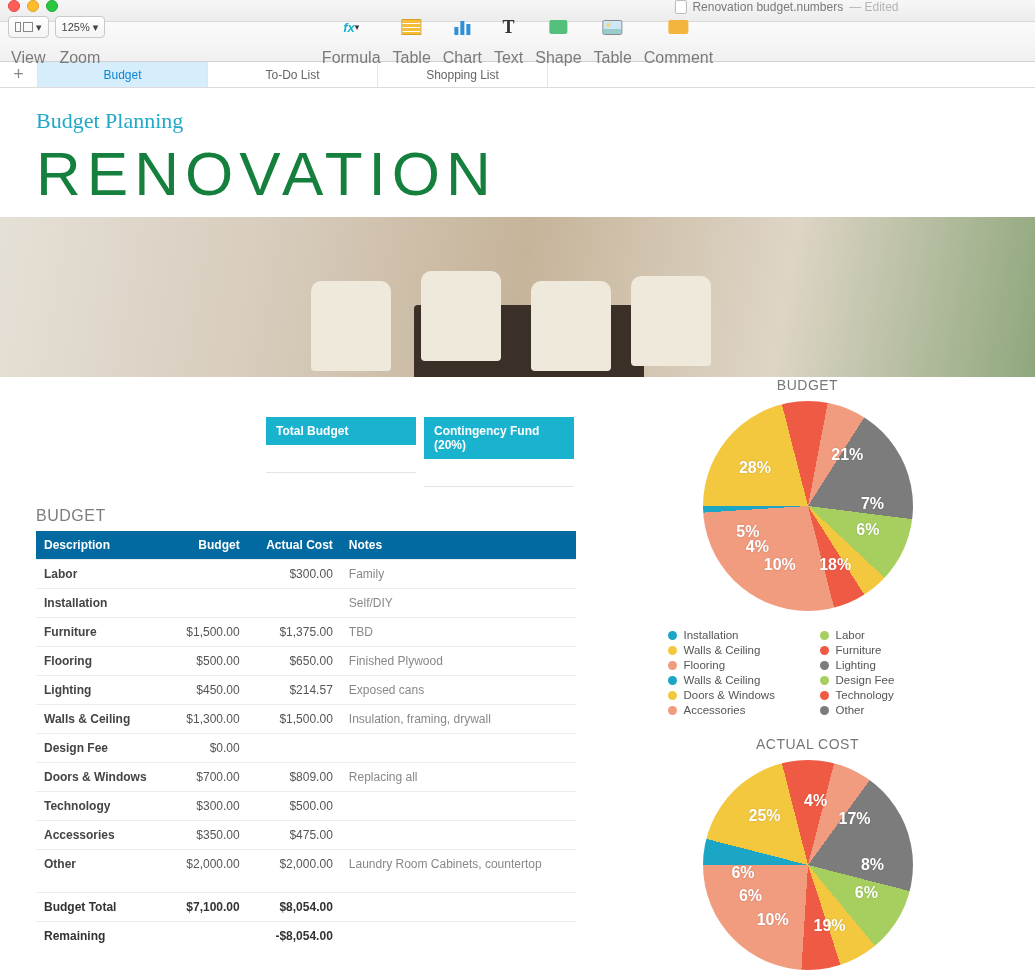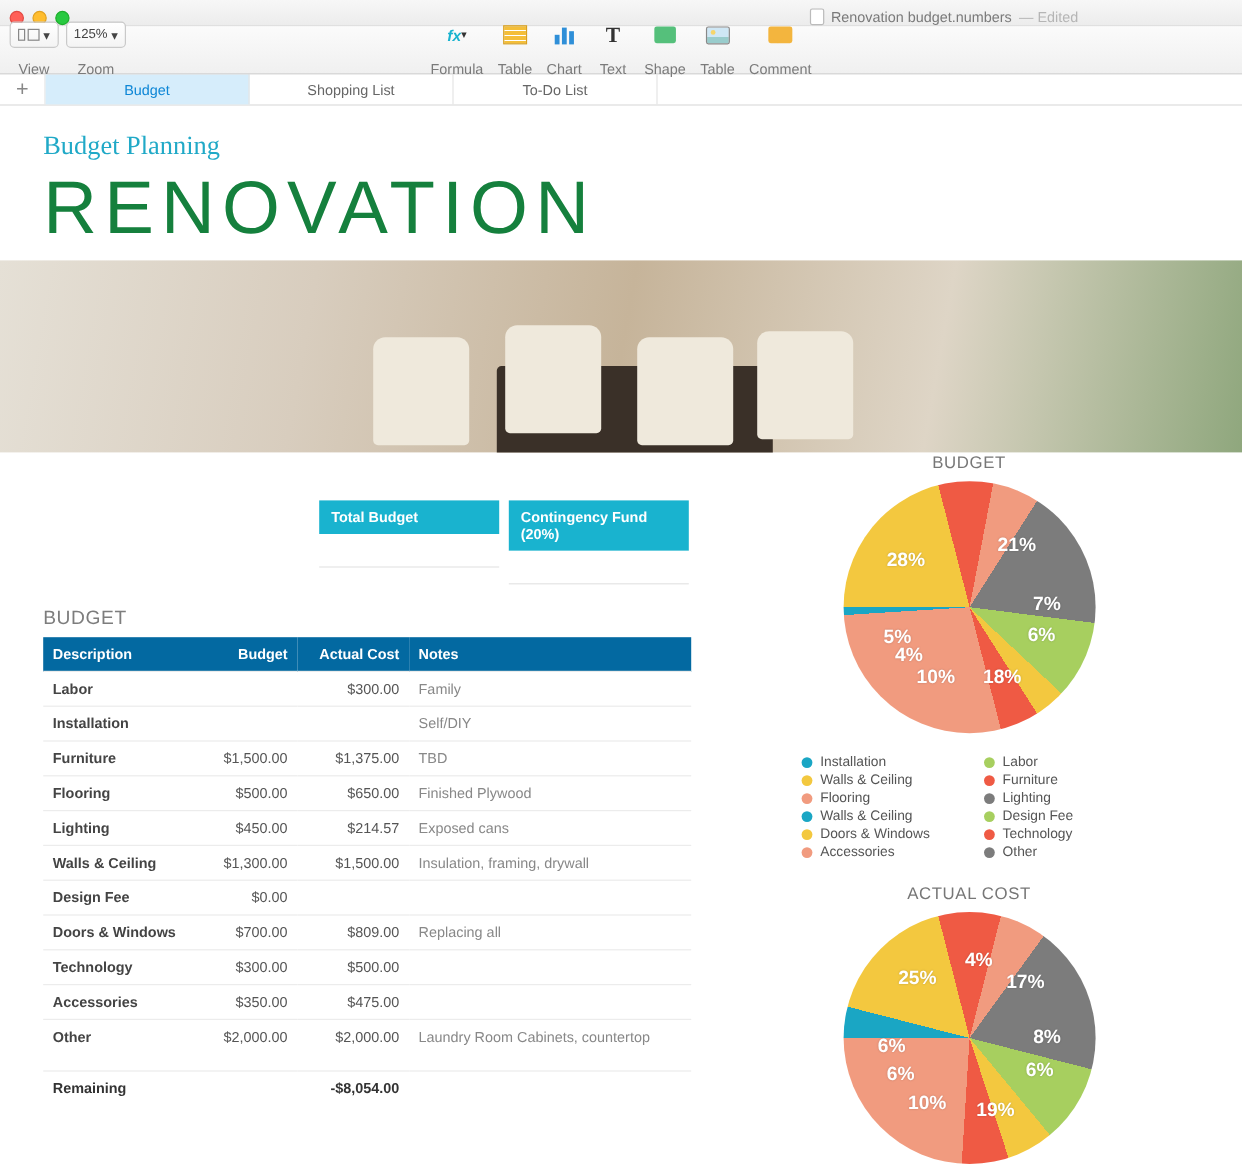--- a/index.html
+++ b/index.html
@@ -1,33 +1,33 @@
 <!DOCTYPE html>
 <html><head>
 <meta charset="utf-8">
 <style>
   *{box-sizing:border-box;margin:0;padding:0;}
   body{font-family:-apple-system,"Helvetica Neue",Arial,sans-serif;background:#fff;color:#333;width:1035px;}
   
-  .titlebar{height:22px;background:linear-gradient(#f7f7f7,#ececec);border-bottom:1px solid #d9d9d9;display:flex;align-items:flex-end;padding:0 8px;position:relative;}
+  .titlebar{height:22px;background:linear-gradient(#f7f7f7,#ececec);border-bottom:1px solid #d9d9d9;display:flex;align-items:flex-start;padding:0 8px;position:relative;}
   .traffic{display:flex;gap:7px;align-items:center}
   .dot{width:12px;height:12px;border-radius:50%;}
   .dot.red{background:#ff5f57;border:.5px solid #e14942}
   .dot.yel{background:#ffbd2e;border:.5px solid #e1a11f}
   .dot.grn{background:#28c940;border:.5px solid #1dad2b}
   .docname{position:absolute;left:50%;transform:translateX(70%);font-size:12px;color:#7a7a7a;display:flex;gap:6px;align-items:center}
   .docname .edited{color:#b5b5b5}
   .docicon{width:12px;height:14px;background:linear-gradient(#fff,#fff);border:1px solid #bbb;border-radius:2px;position:relative;}
   
   .toolbar{height:40px;background:linear-gradient(#fbfbfb,#f0f0f0);border-bottom:1px solid #d0d0d0;display:flex;align-items:center;padding:0 8px;position:relative;}
   .tool-left{display:flex;gap:6px;align-items:flex-start}
   .tool-center{position:absolute;left:50%;transform:translateX(-50%);display:flex;gap:12px;}
   .btn{background:linear-gradient(#ffffff,#f4f4f4);border:1px solid #c9c9c9;border-radius:4px;height:22px;min-width:30px;display:flex;align-items:center;justify-content:center;font-size:11px;color:#444;padding:0 6px;}
   .tool-group{display:flex;flex-direction:column;align-items:center;gap:1px}
-  .tool-label{font-size:12px;color:#7a7a7a;margin-top:10px;}
+  .tool-label{font-size:16px;color:#7a7a7a;margin-top:10px;}
   .ticon{width:28px;height:22px;border-radius:4px;display:flex;align-items:center;justify-content:center;}
   
   .sheettabs{height:26px;background:#fff;border-bottom:1px solid #dcdcdc;display:flex;align-items:stretch;}
   .addtab{width:38px;display:flex;align-items:center;justify-content:center;color:#888;font-size:18px;border-right:1px solid #e5e5e5}
   .tab{min-width:170px;padding:0 20px;display:flex;align-items:center;justify-content:center;font-size:12px;color:#666;border-right:1px solid #e5e5e5;}
   .tab.active{background:#d6edfb;color:#0d86d6;}
   
   .page{padding:20px 36px 40px 36px;position:relative;}
   .subtitle{color:#20a9c7;font-size:22px;font-weight:400;font-family:Georgia,serif;margin-bottom:4px}
   .title{color:#15803d;font-size:62px;letter-spacing:6px;font-weight:200;font-family:"Helvetica Neue",Arial,sans-serif;margin-bottom:8px}
@@ -150,22 +150,22 @@
         </div>
         <div class="tool-label">Comment</div>
       </div>
     </div>
 </div>
 
 <div class="sheettabs">
   <div class="addtab">+</div>
   <div id="tabs-holder" style="display:flex">
       <div class="tab active">Budget</div>
+      <div class="tab">To-Do List</div>
       <div class="tab">Shopping List</div>
-      <div class="tab">To-Do List</div>
     </div>
 </div>
 
 <div class="page">
   <div class="subtitle">Budget Planning</div>
   <div class="title">RENOVATION</div>
   <div class="hero"></div>
 
   <div class="split">
     <div class="leftcol">
@@ -251,20 +251,26 @@
               <td class="note"></td>
             </tr>
             <tr>
               <td class="desc">Other</td>
               <td class="r">$2,000.00</td>
               <td class="r">$2,000.00</td>
               <td class="note">Laundry Room Cabinets, countertop</td>
             </tr>
             <tr class="spacer">
               <td colspan="4"></td>
+            </tr>
+            <tr class="total">
+              <td class="desc">Budget Total</td>
+              <td class="r">$7,100.00</td>
+              <td class="r">$8,054.00</td>
+              <td></td>
             </tr>
             <tr class="total">
               <td class="desc">Remaining</td>
               <td class="r"></td>
               <td class="r">-$8,054.00</td>
               <td></td>
             </tr>
           </tbody>
       </table>
     </div>

